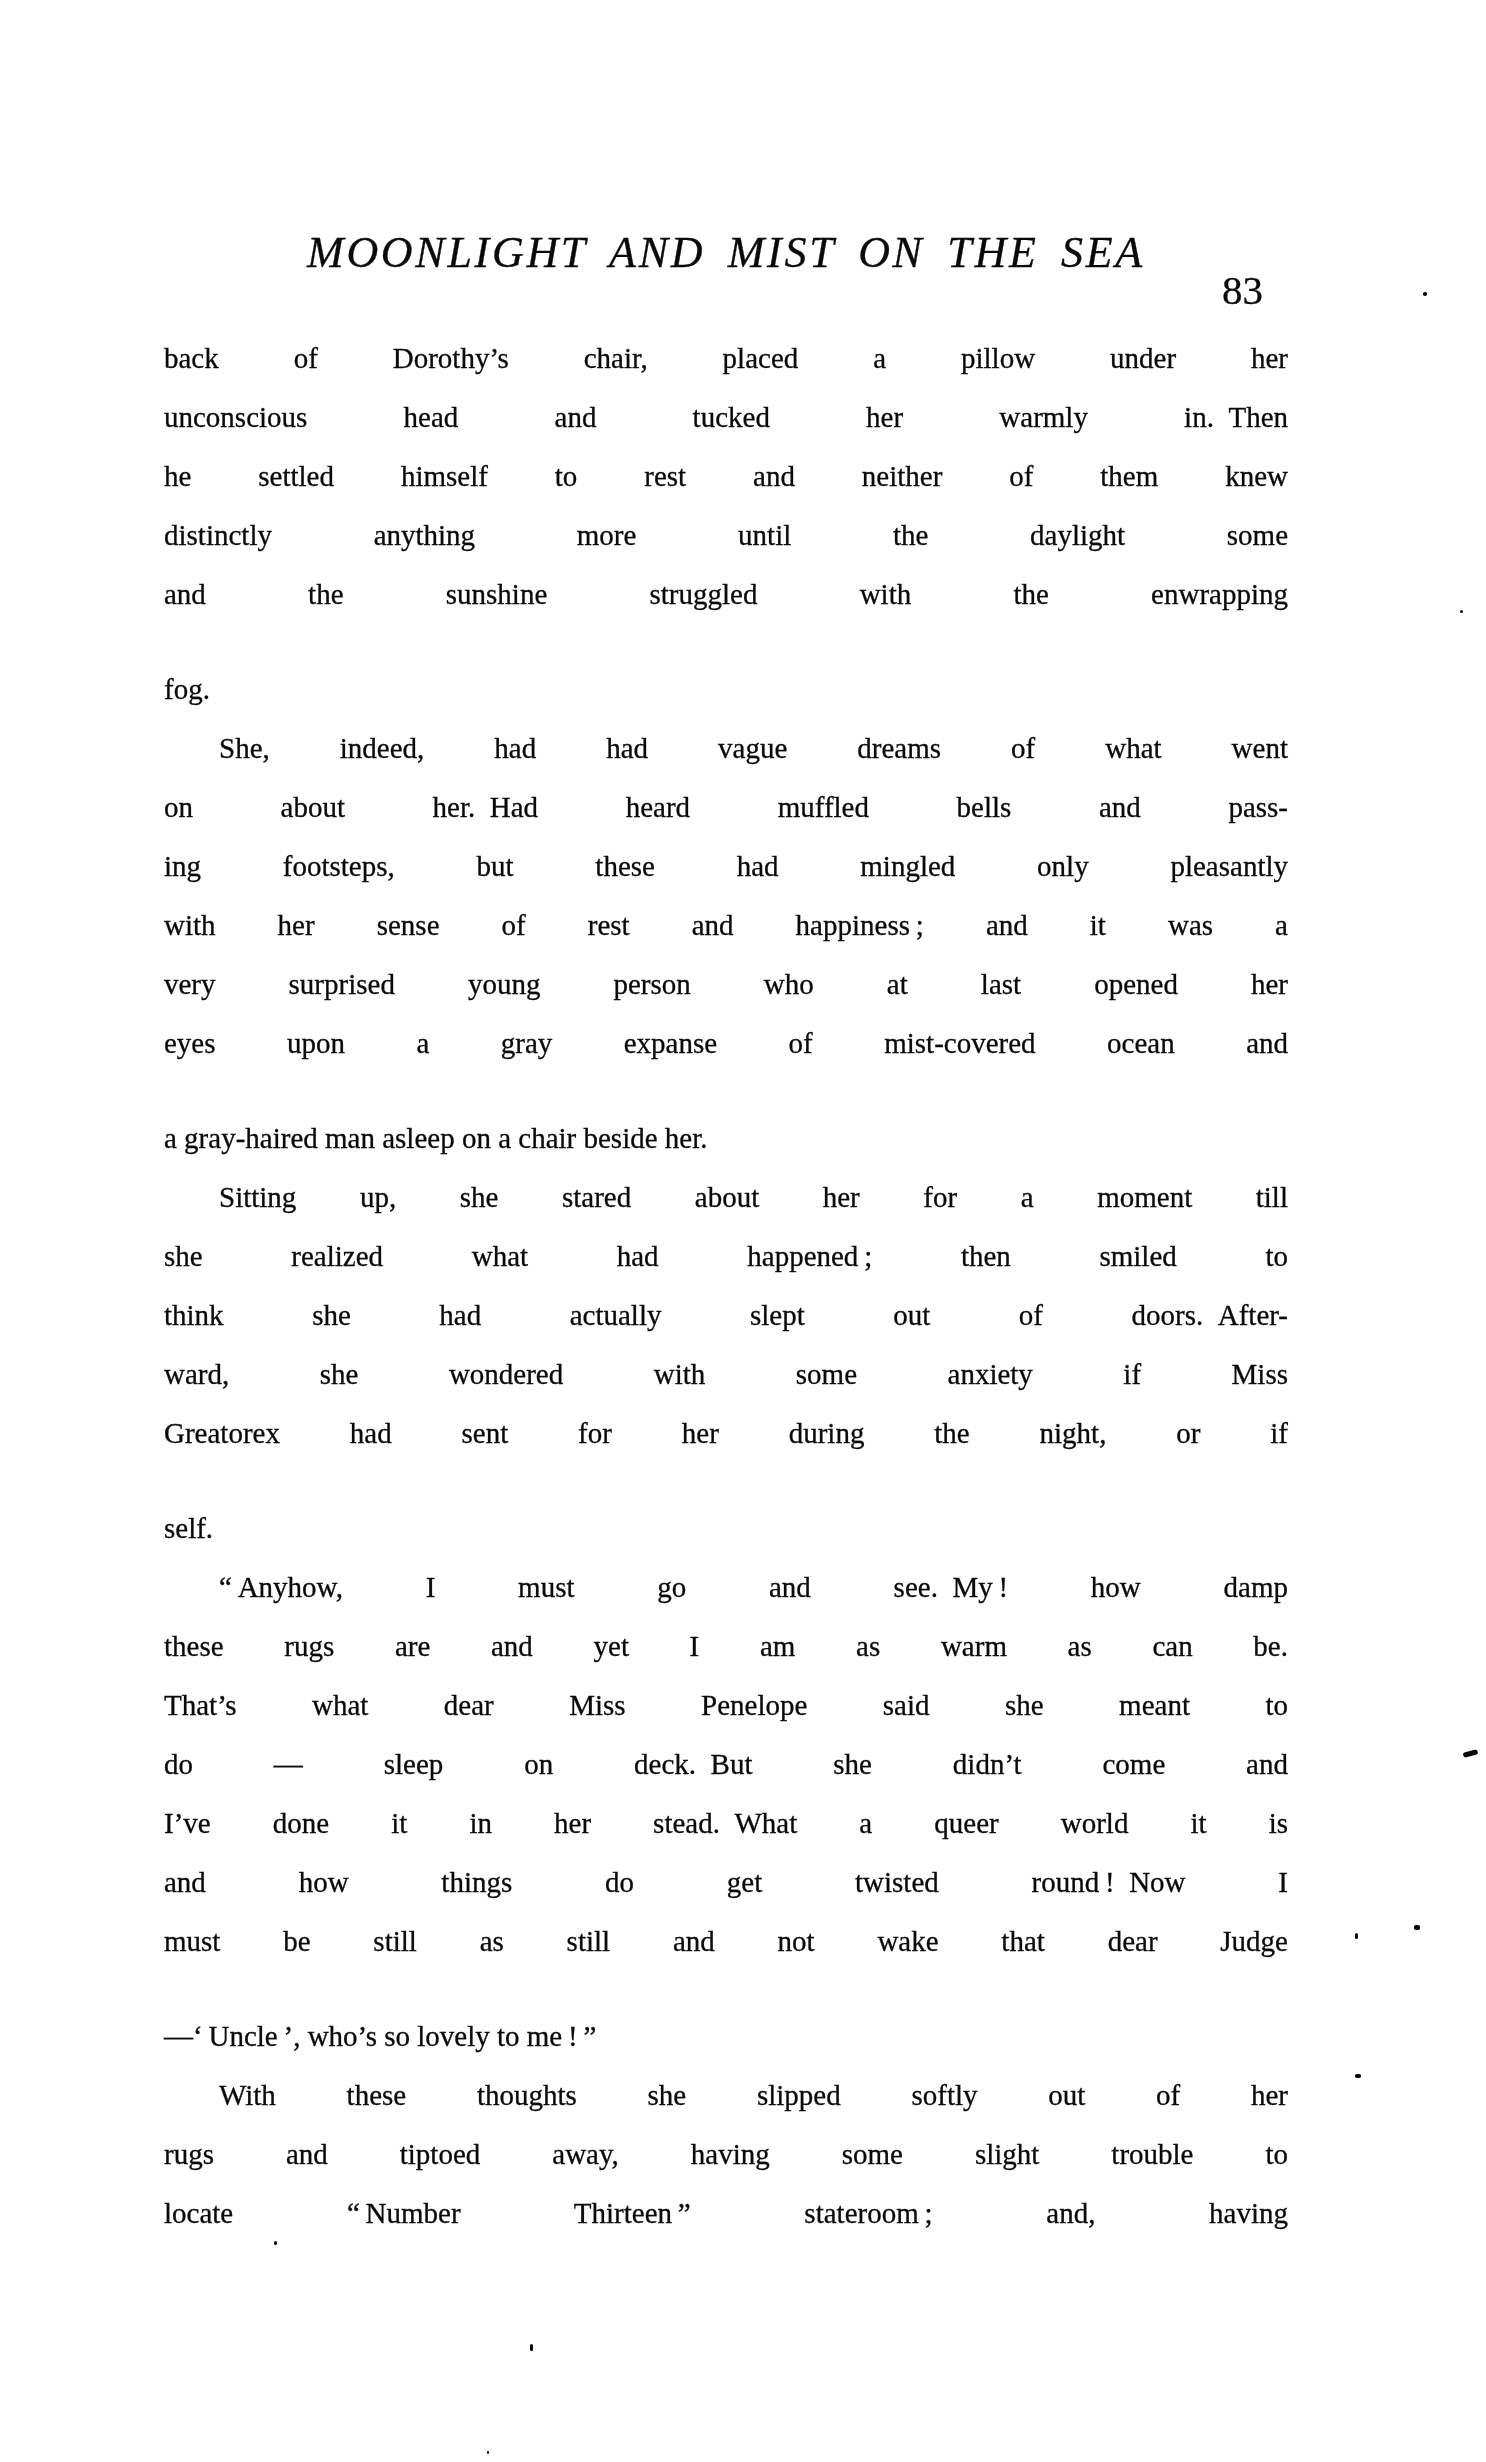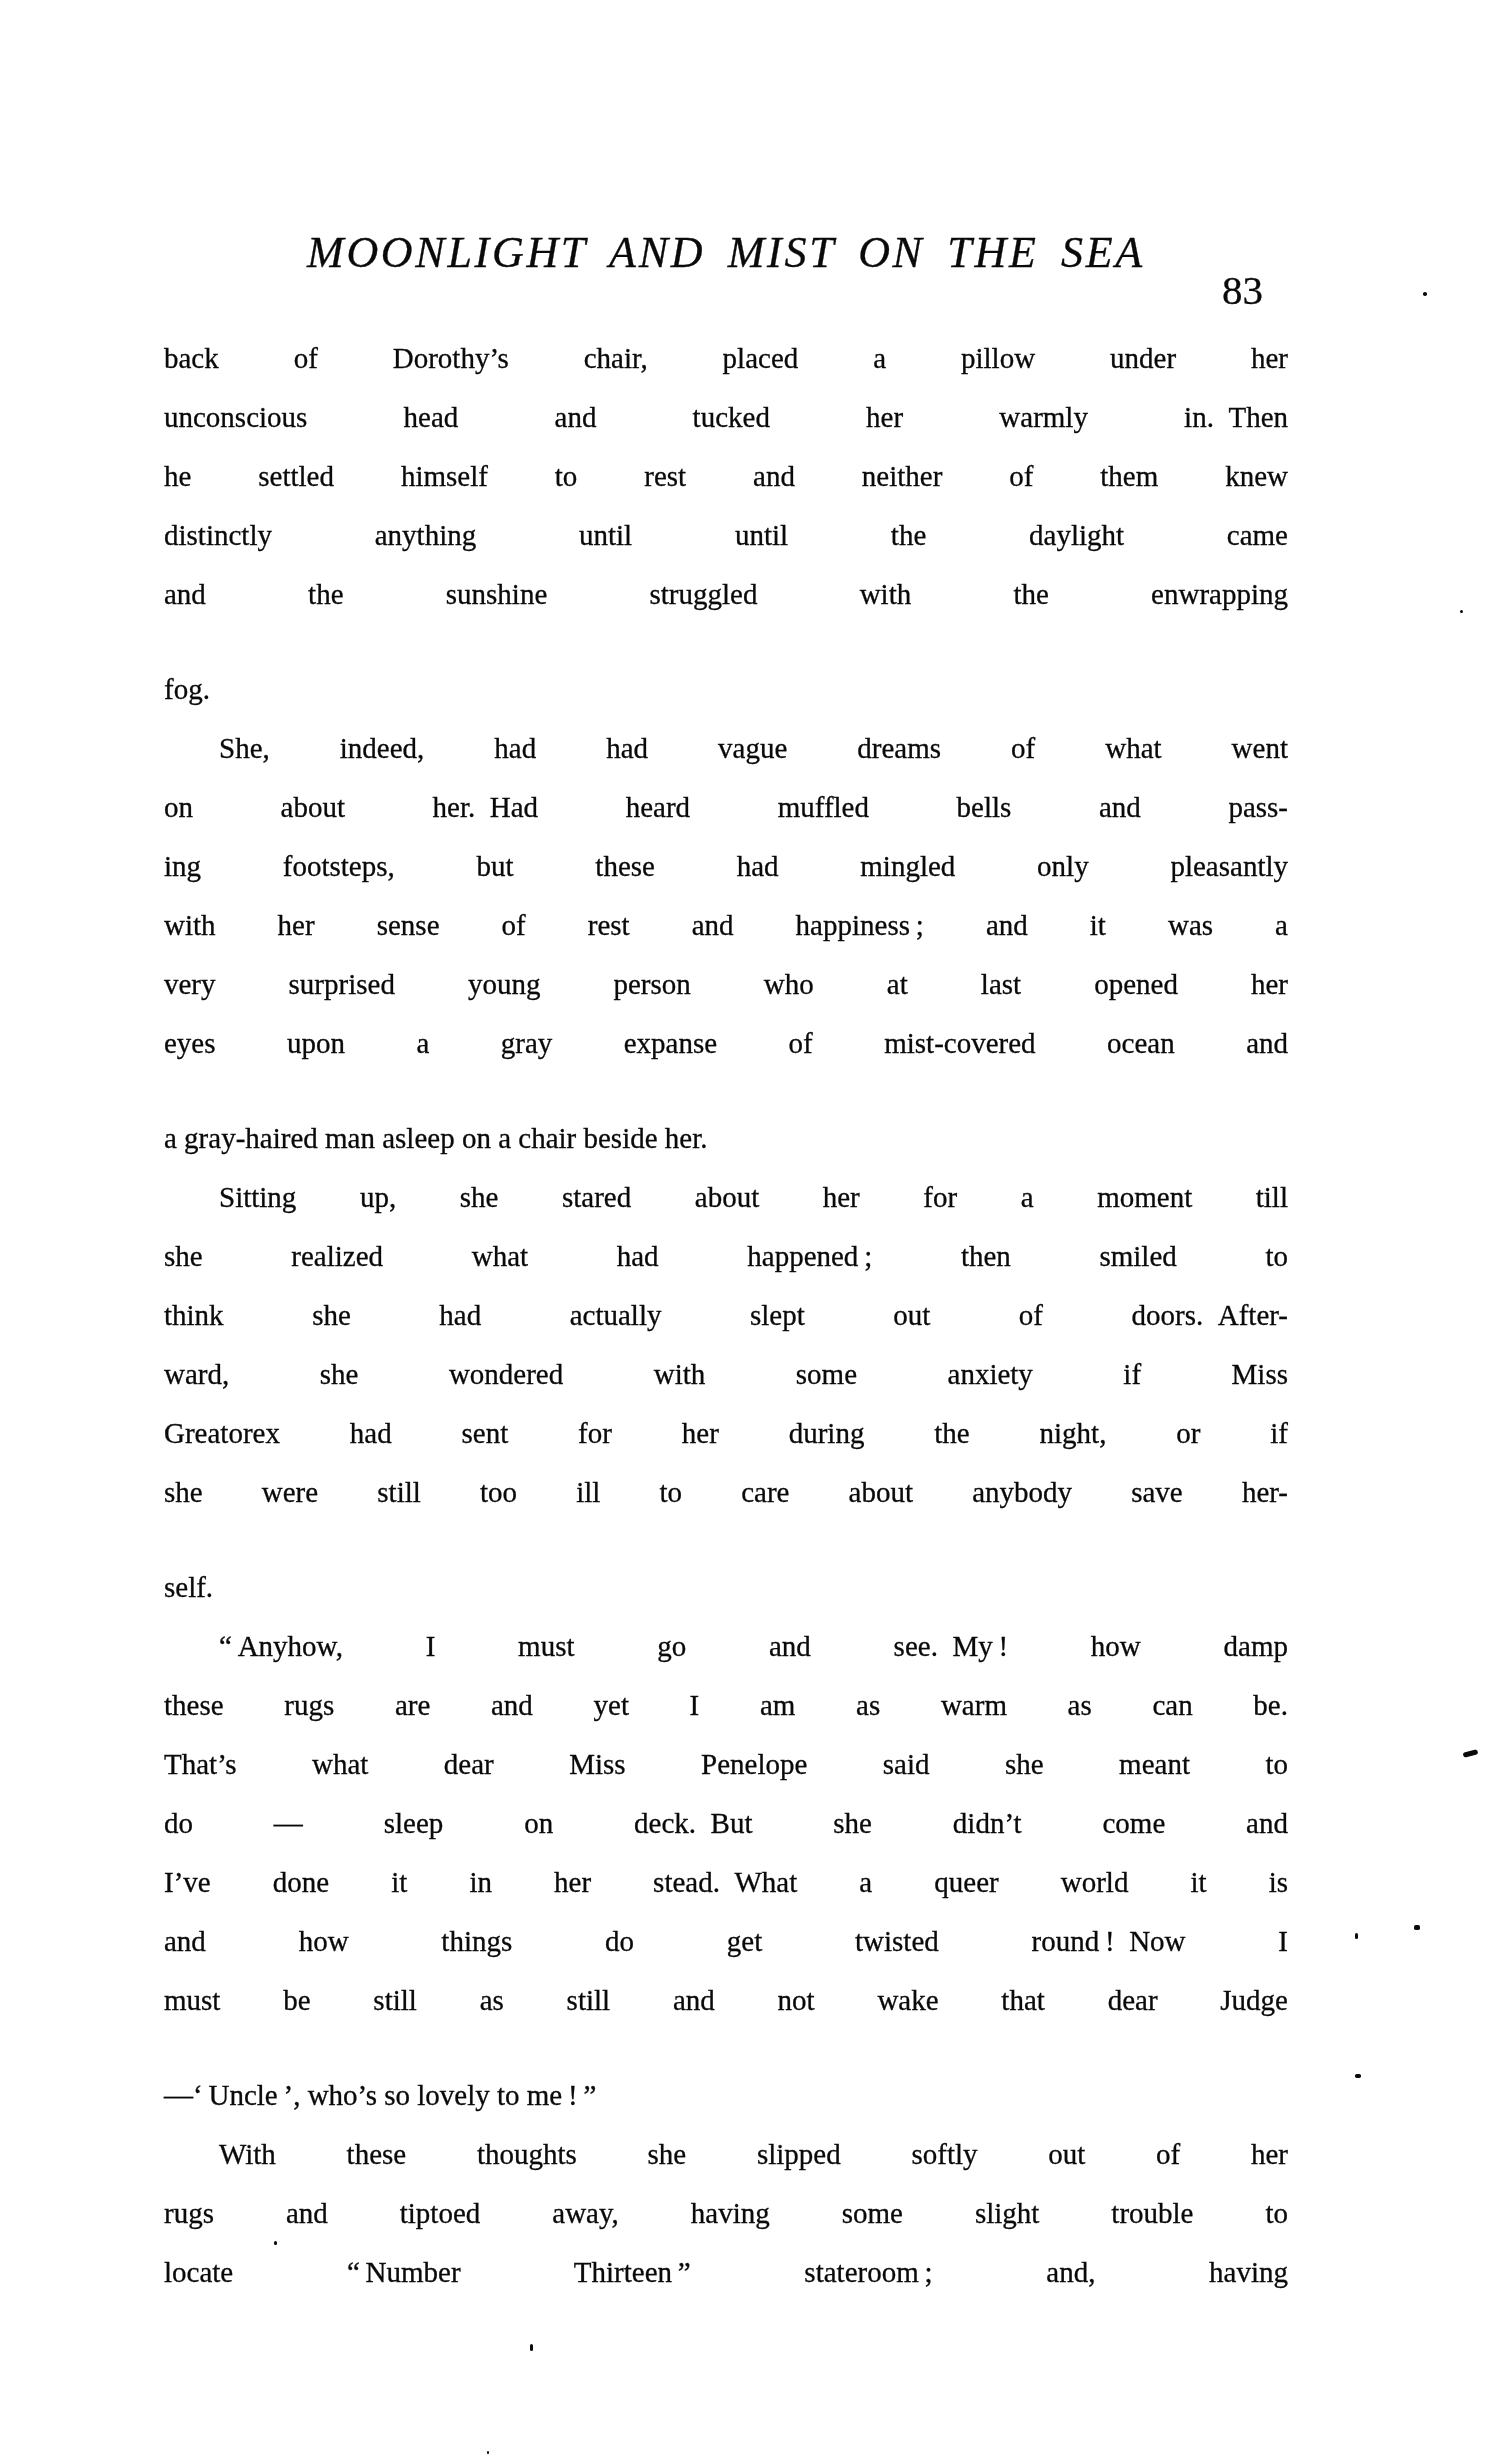--- a/index.html
+++ b/index.html
@@ -81,40 +81,39 @@
   <div class="header">
     <span class="running-title">MOONLIGHT AND MIST ON THE SEA</span>
     <span class="page-number">83</span>
   </div>
 
   <div class="body-block">
       <div class="para">
         <div class="line">back of Dorothy’s chair, placed a pillow under her</div>
         <div class="line">unconscious head and tucked her warmly in. Then</div>
         <div class="line">he settled himself to rest and neither of them knew</div>
-        <div class="line">distinctly anything until until the daylight came</div>
+        <div class="line">distinctly anything more until the daylight some</div>
         <div class="line">and the sunshine struggled with the enwrapping</div>
         <div class="line last">fog.</div>
       </div>
       <div class="para indent">
         <div class="line">She, indeed, had had vague dreams of what went</div>
         <div class="line">on about her. Had heard muffled bells and pass-</div>
         <div class="line">ing footsteps, but these had mingled only pleasantly</div>
         <div class="line">with her sense of rest and happiness ; and it was a</div>
         <div class="line">very surprised young person who at last opened her</div>
         <div class="line">eyes upon a gray expanse of mist-covered ocean and</div>
         <div class="line last">a gray-haired man asleep on a chair beside her.</div>
       </div>
       <div class="para indent">
         <div class="line">Sitting up, she stared about her for a moment till</div>
         <div class="line">she realized what had happened ; then smiled to</div>
         <div class="line">think she had actually slept out of doors. After-</div>
         <div class="line">ward, she wondered with some anxiety if Miss</div>
         <div class="line">Greatorex had sent for her during the night, or if</div>
-        <div class="line">she were still too ill to care about anybody save her-</div>
         <div class="line last">self.</div>
       </div>
       <div class="para indent">
         <div class="line">“ Anyhow, I must go and see. My ! how damp</div>
         <div class="line">these rugs are and yet I am as warm as can be.</div>
         <div class="line">That’s what dear Miss Penelope said she meant to</div>
         <div class="line">do — sleep on deck. But she didn’t come and</div>
         <div class="line">I’ve done it in her stead. What a queer world it is</div>
         <div class="line">and how things do get twisted round ! Now I</div>
         <div class="line">must be still as still and not wake that dear Judge</div>

